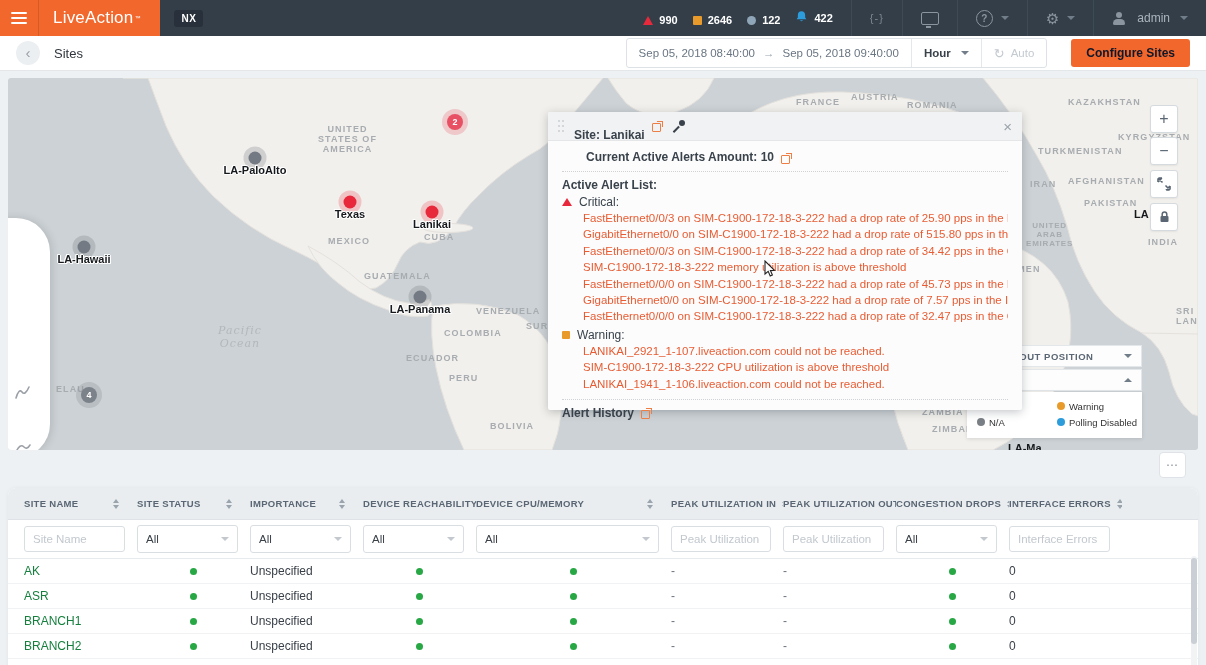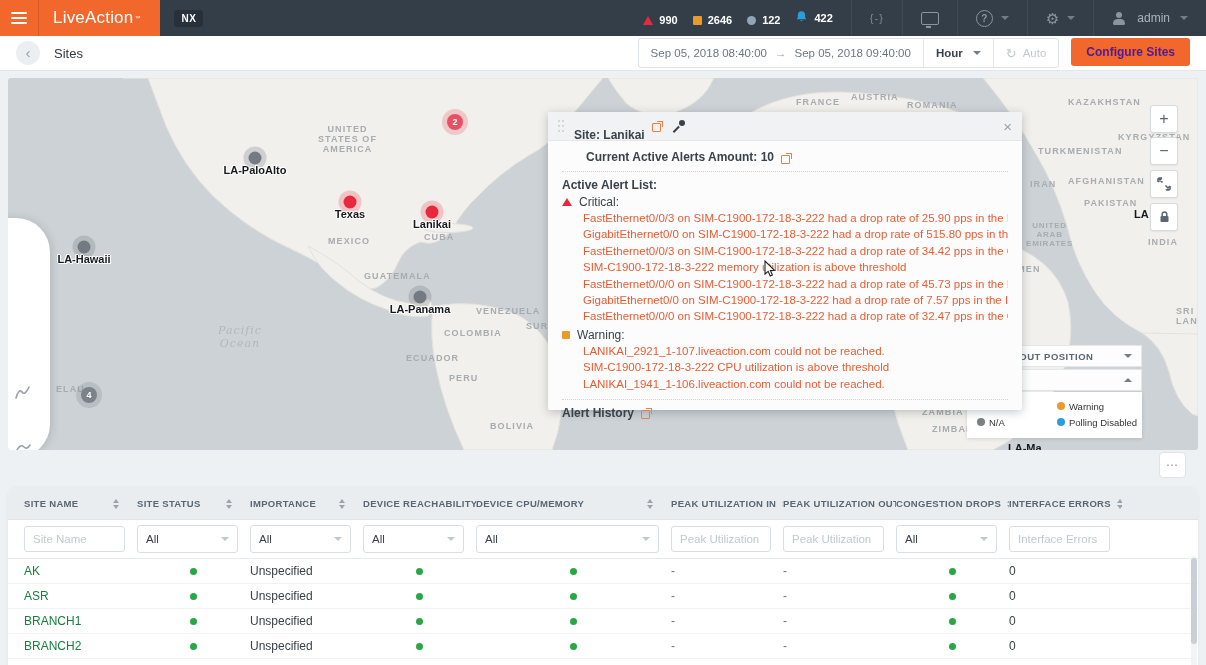--- a/index.html
+++ b/index.html
@@ -32,29 +32,29 @@
   .helpc{width:15px;height:15px;border:1.5px solid #8a95a0;border-radius:50%;color:#8a95a0;font-size:10px;font-weight:bold;display:flex;align-items:center;justify-content:center;}
   .gear{font-size:15px;color:#8a95a0;line-height:1;}
   .person{width:13px;height:13px;position:relative;display:inline-block;}
   .person::before{content:"";position:absolute;left:3.5px;top:0;width:6px;height:6px;border-radius:50%;background:#8a95a0;}
   .person::after{content:"";position:absolute;left:0.5px;top:7px;width:12px;height:6px;border-radius:6px 6px 2px 2px;background:#8a95a0;}
   .admin-label{color:#aab4bd;font-size:12px;margin:0 2px 0 7px;}
   
   .subhead{position:absolute;left:0;top:36px;width:1206px;height:35px;background:#fff;border-bottom:1px solid #e3e7ea;display:flex;align-items:center;padding:0 16px;box-sizing:border-box;}
   .backbtn{width:24px;height:24px;border-radius:50%;background:#eceff2;color:#98a1a8;font-size:15px;display:flex;align-items:center;justify-content:center;margin-right:14px;cursor:pointer;padding-bottom:2px;box-sizing:border-box;}
   .pagetitle{font-size:13px;color:#2f363d;}
-  .sh-right{margin-left:auto;display:flex;align-items:flex-start;gap:12px;padding-left:36px;}
+  .sh-right{margin-left:auto;display:flex;align-items:center;gap:24px;padding-left:36px;}
   .rangebox{display:flex;align-items:center;height:28px;border:1px solid #dde2e6;border-radius:3px;font-size:11.5px;color:#6a7682;background:#fff;}
   .rangebox .seg{display:flex;align-items:center;padding:0 12px;height:100%;}
   .rangebox .seg + .seg{border-left:1px solid #e4e8eb;}
   .range-arrow{color:#9aa5ae;margin:0 8px;}
   .hour-seg{font-weight:bold;color:#39424b;gap:7px;}
   .auto-seg{color:#c3cad0;gap:6px;}
   .refresh-ico{font-size:13px;color:#c3cad0;}
-  .cfgbtn{height:28px;background:#f2672c;color:#4c1d95;font-size:12px;font-weight:bold;border:none;border-radius:3px;padding:0 15px;display:flex;align-items:center;cursor:pointer;}
+  .cfgbtn{height:28px;background:#f2672c;color:#0f172a;font-size:12px;font-weight:bold;border:none;border-radius:3px;padding:0 15px;display:flex;align-items:center;cursor:pointer;}
   
   .map{position:absolute;left:8px;top:78px;width:1190px;height:372px;background:#ccd2d5;overflow:hidden;border-radius:3px;}
   .land{position:absolute;left:0;top:0;z-index:0;}
   .mlab{position:absolute;z-index:1;font-size:9px;font-weight:bold;color:#a7acb0;letter-spacing:1.1px;white-space:pre-line;}
   .mlab.center{text-align:center;}
   .mlab.tiny{font-size:8px;letter-spacing:.8px;}
   .mlab.ocean{font-family:"DejaVu Serif",serif;font-style:italic;font-weight:normal;color:#b2b8bc;font-size:11px;letter-spacing:1px;text-align:center;}
   .mlab.sitefrag{color:#16191c;font-size:11px;letter-spacing:0;z-index:2;}
   .marker{position:absolute;z-index:2;cursor:pointer;}
   .mdot{width:13px;height:13px;border-radius:50%;position:absolute;transform:translate(-50%,-50%);}

